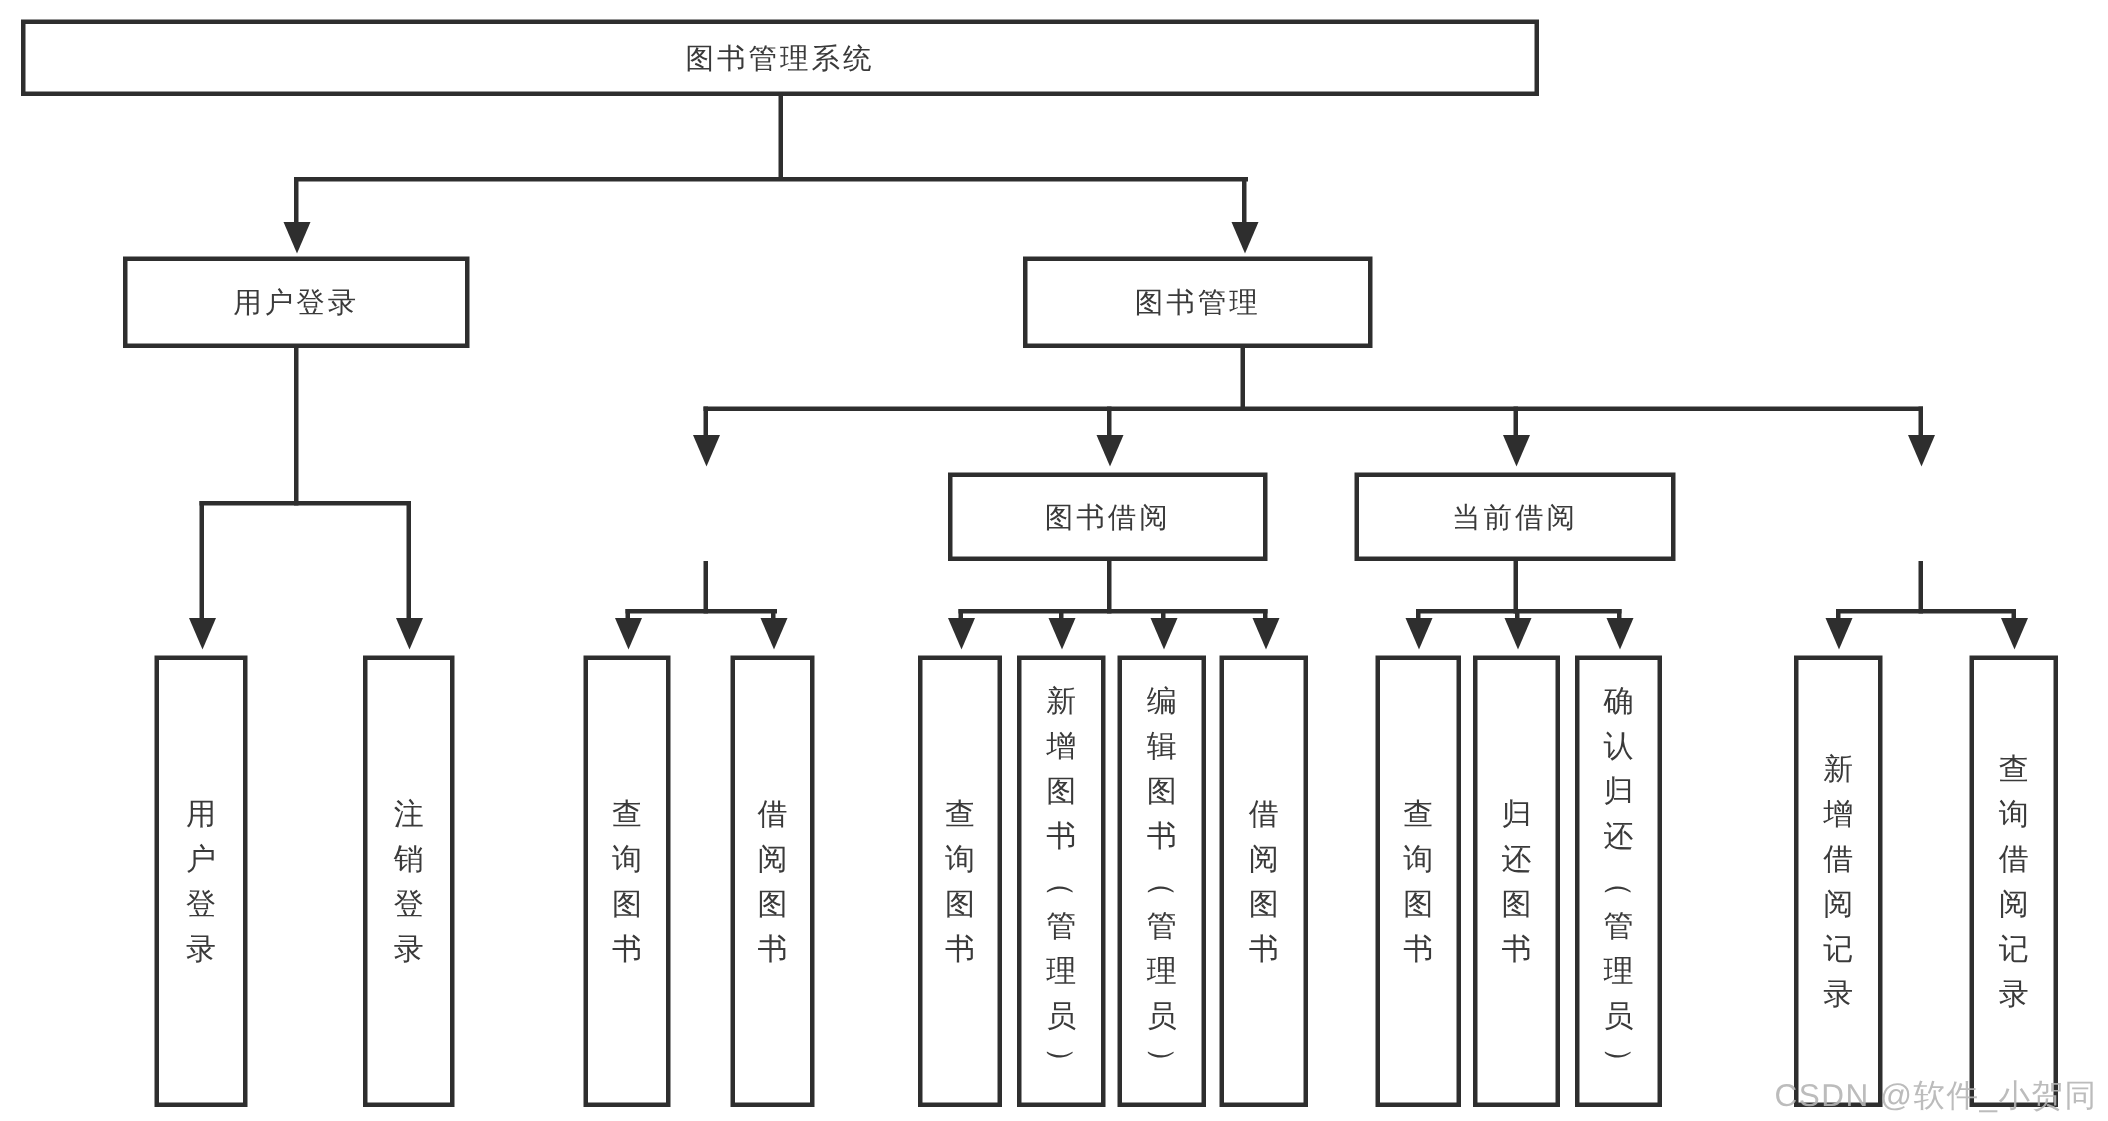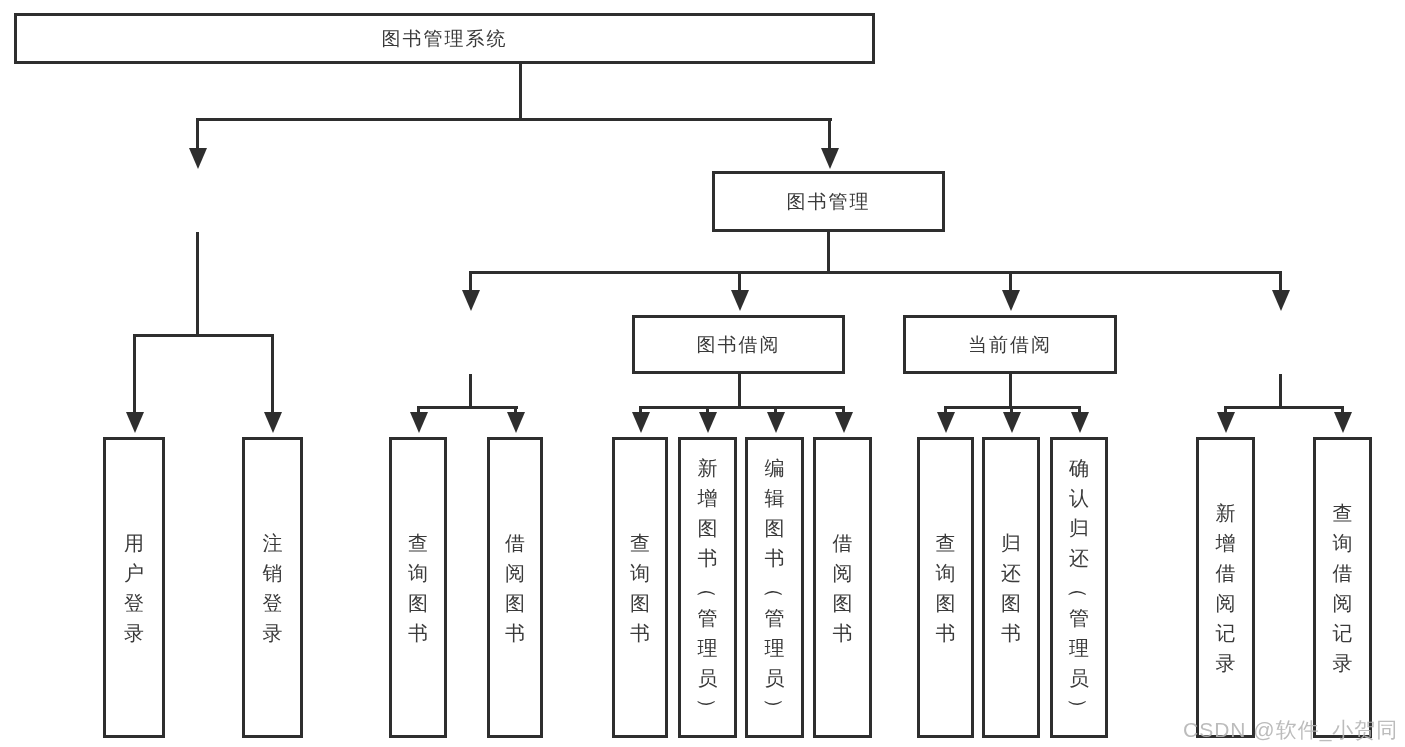--- a/index.html
+++ b/index.html
@@ -24,26 +24,29 @@
   .watermark {
     position:absolute; left:1183px; top:716px; z-index:5;
     color:var(--wm); font-size:21px; letter-spacing:1px; opacity:.9;
   }
 </style>
 </head>
 <body>
 
 <div class="canvas">
 
-  <div class="box" style="left:14px;top:13px;width:861px;height:51px">
+  <div class="box" style="left:14px;top:13px;width:1012px;height:51px">
     <span>图书管理系统</span>
   </div>
 
-
-  <div class="box" style="left:712px;top:171px;width:233px;height:61px">
+  <div class="box" style="left:82px;top:171px;width:231px;height:61px">
+    <span>用户登录</span>
+  </div>
+
+  <div class="box" style="left:682px;top:171px;width:233px;height:61px">
     <span>图书管理</span>
   </div>
 
 
   <div class="box" style="left:632px;top:315px;width:213px;height:59px">
     <span>图书借阅</span>
   </div>
 
   <div class="box" style="left:903px;top:315px;width:214px;height:59px">
     <span>当前借阅</span>

